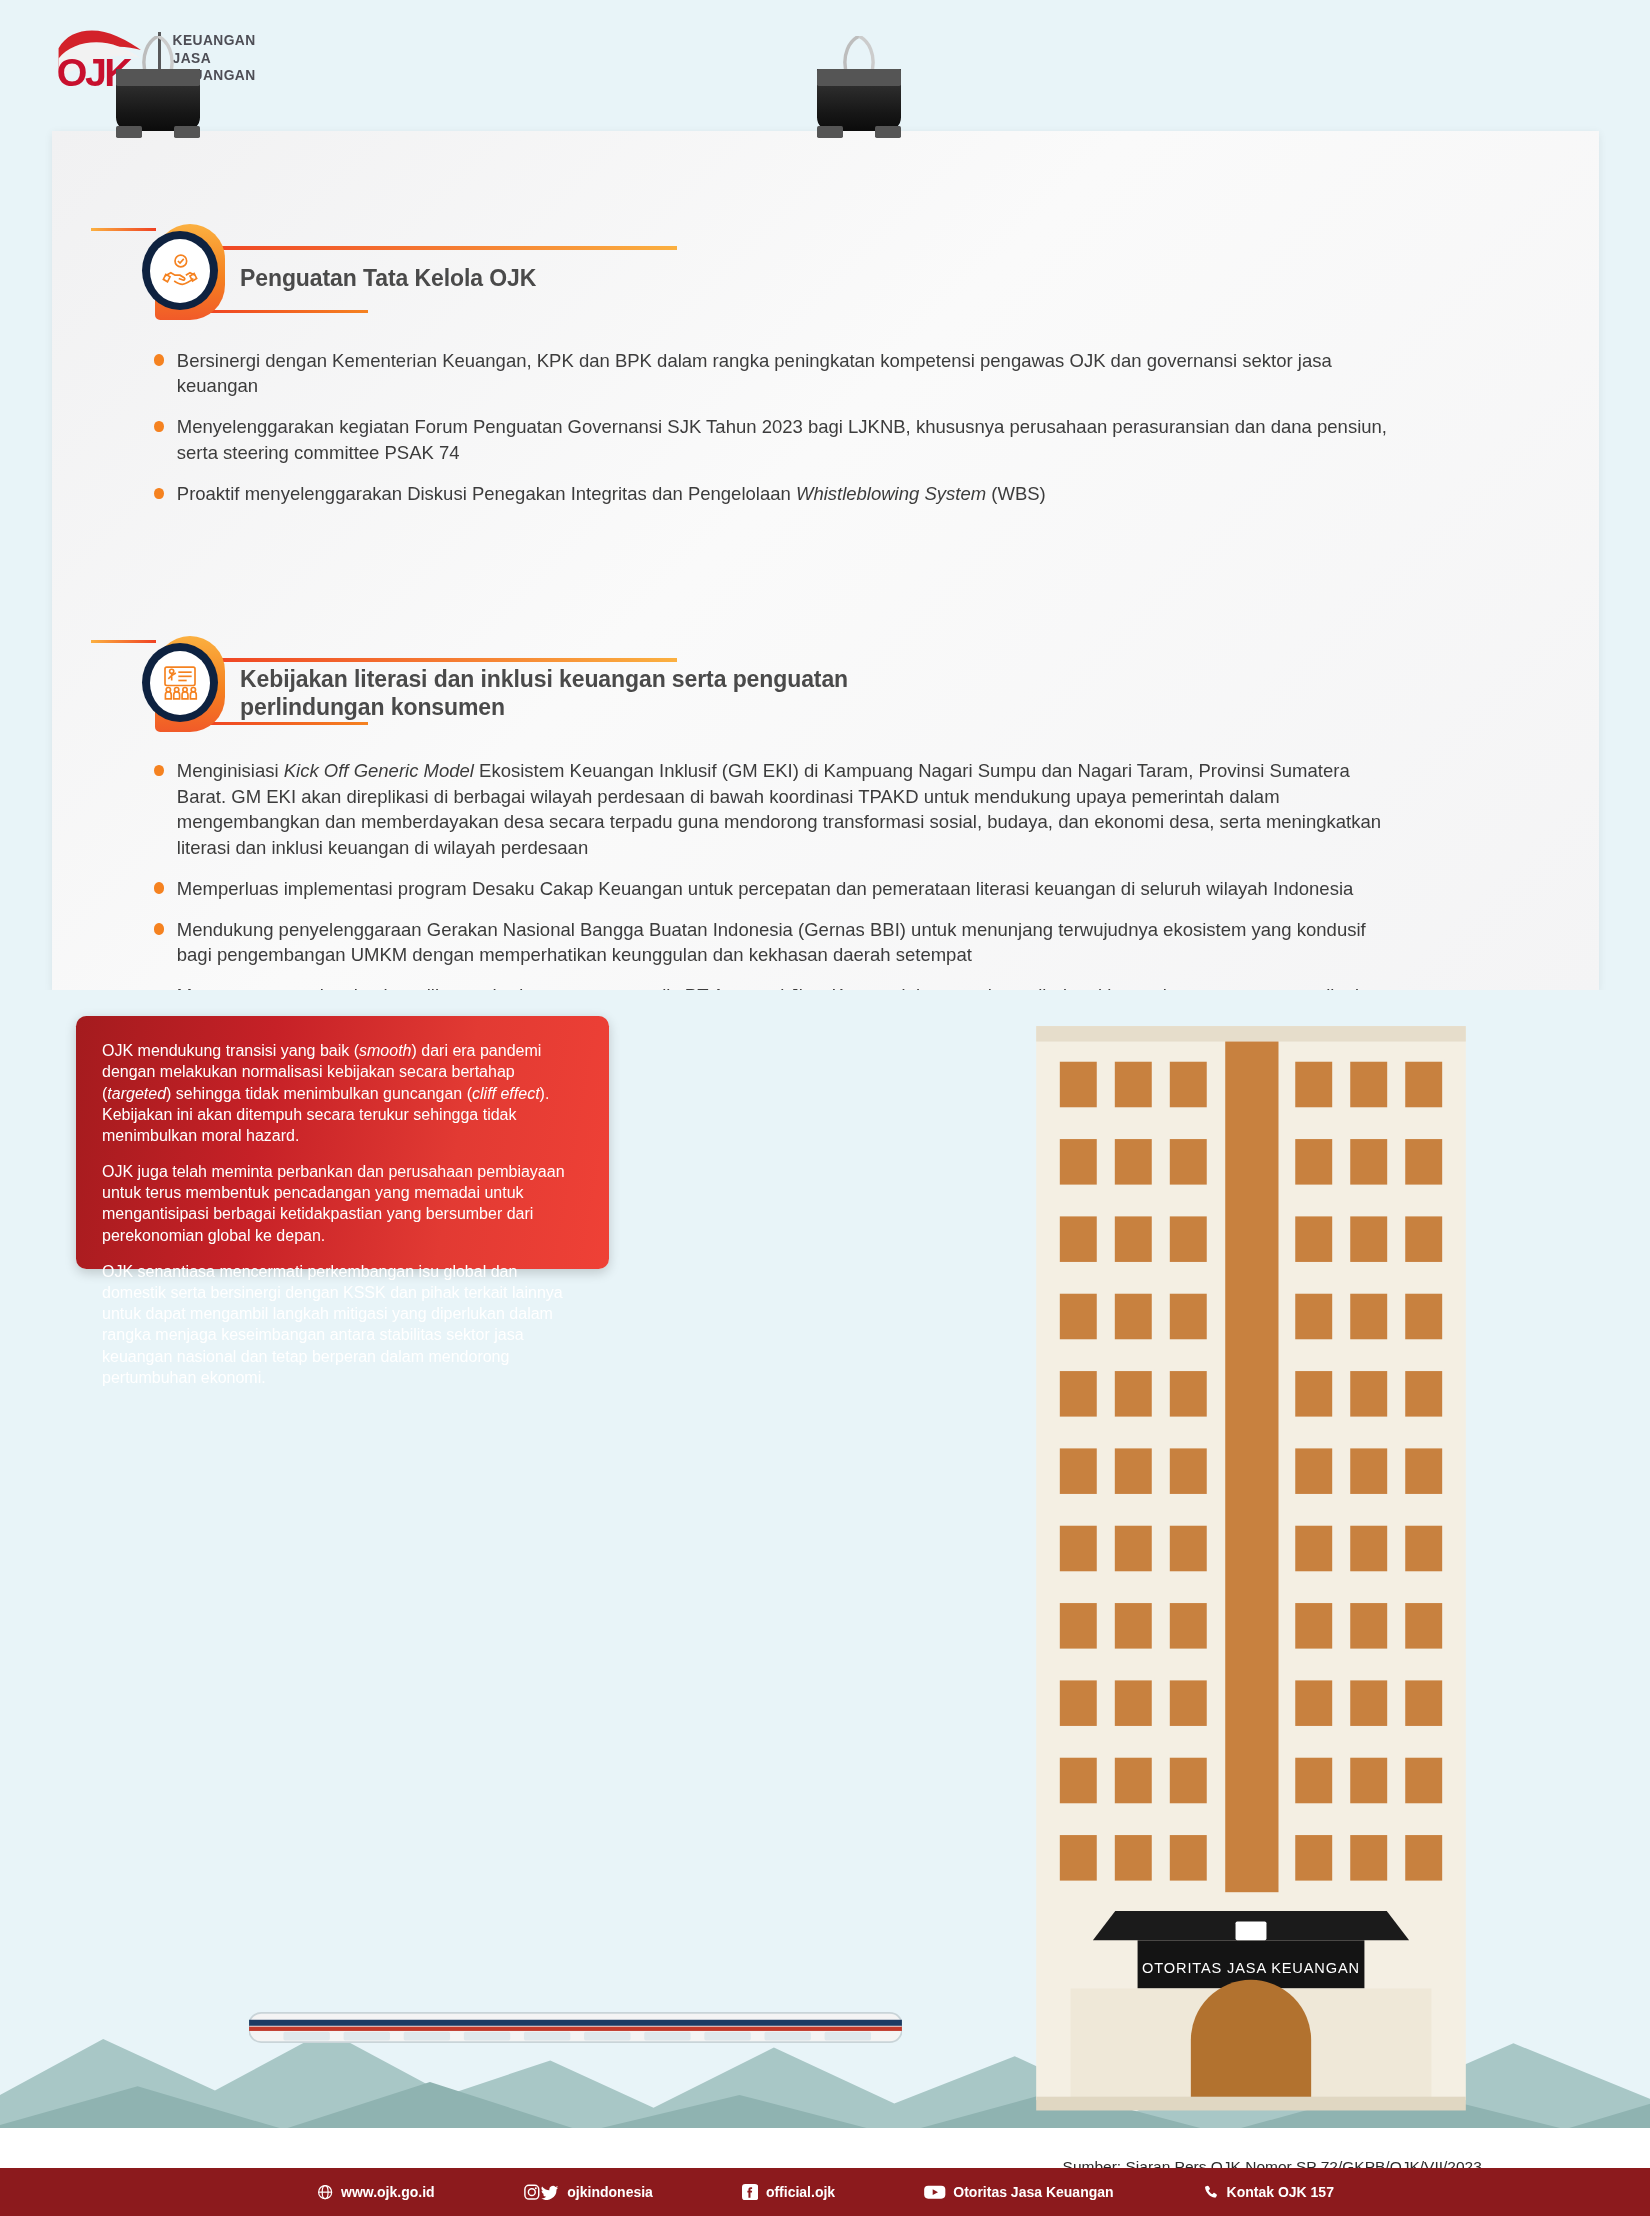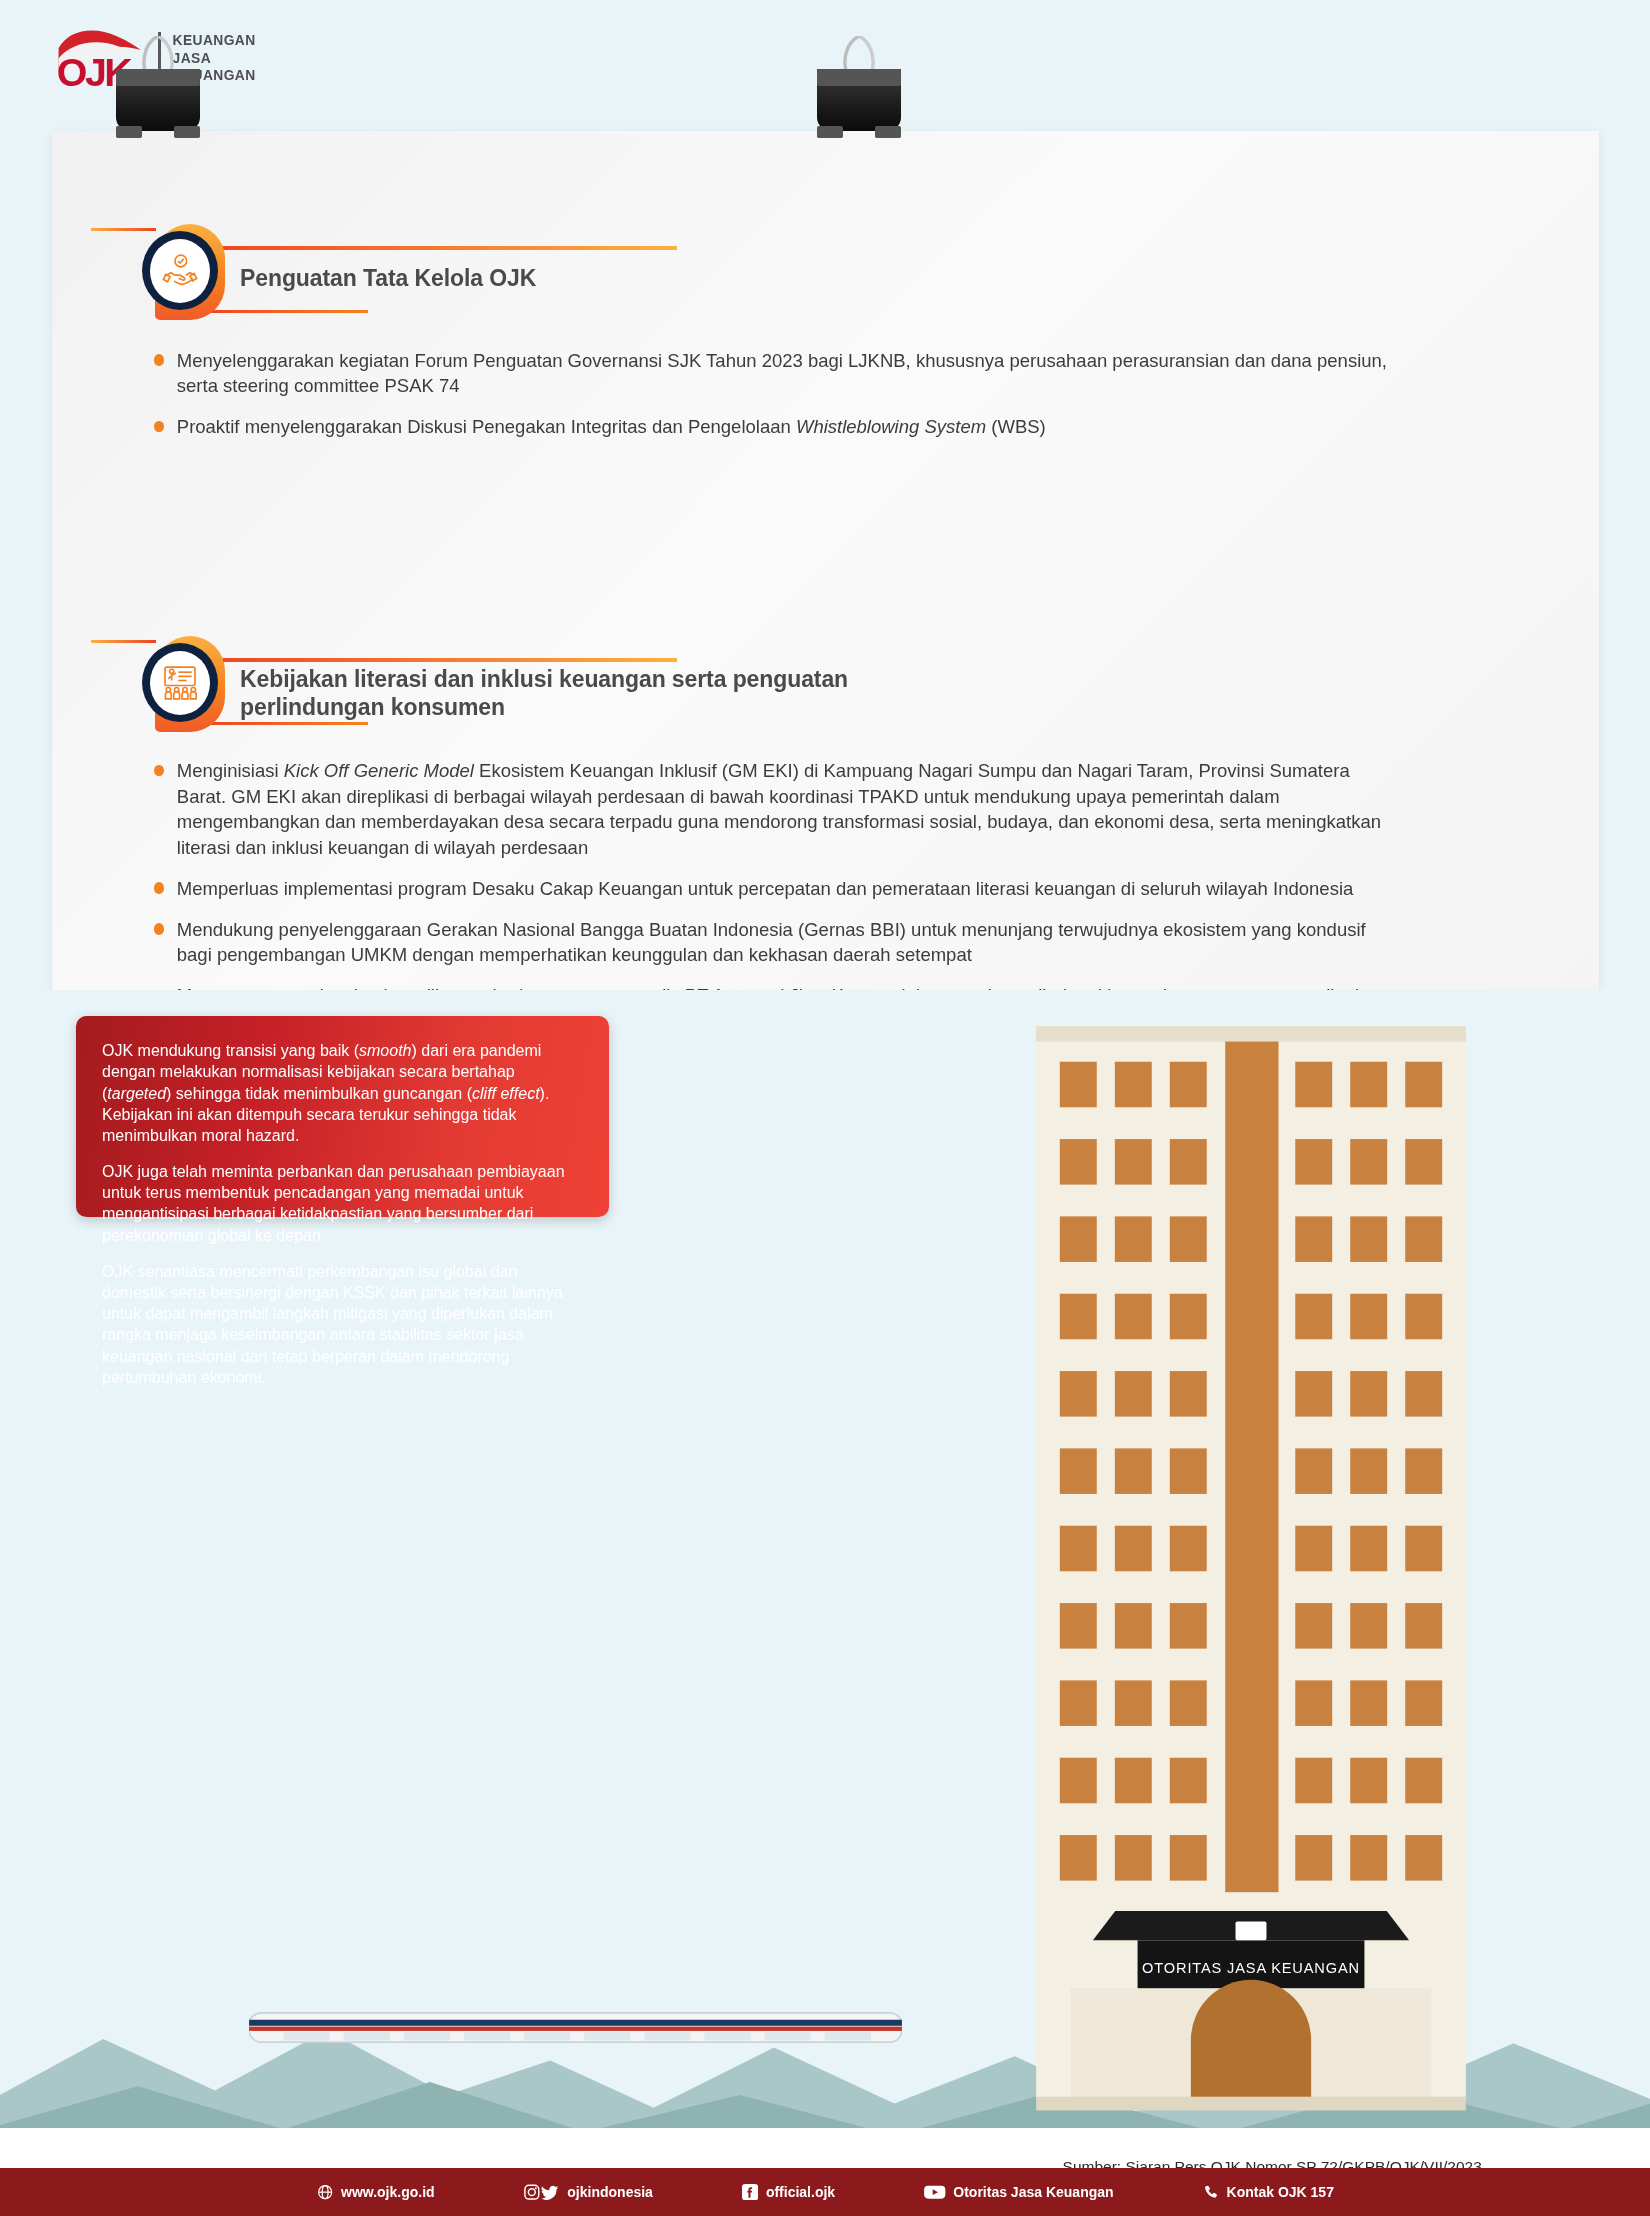--- a/index.html
+++ b/index.html
@@ -130,21 +130,21 @@
     background: #e8f4f8;
     overflow: hidden;
   }
   .mountains { position: absolute; left:0; bottom: 48px; width: 1651px; height: 258px; }
   .ground {
     position: absolute; left: 0; bottom: 48px; width: 1651px; height: 40px;
     background: #ffffff;
   }
 
   .redbox {
-    position: absolute; left: 76px; top: 26px; width: 533px; height: 201px;
+    position: absolute; left: 76px; top: 26px; width: 533px; height: 253px;
     background: linear-gradient(100deg,#a41b1e 0%, #c62127 35%, #e23a33 70%, #ef4136 100%);
     border-radius: 10.3px;
     padding: 24px 26px 20.6px 26px;
     box-shadow: 0 3.4px 12px rgba(0,0,0,.18);
   }
   .redbox p {
     color: #fff; font-size: 16px; line-height: 1.33; margin-bottom: 14.6px;
   }
   .redbox p:last-child { margin-bottom: 0; }
   .redbox i { font-style: italic; }
@@ -227,20 +227,21 @@
           <path d="M42 29 l-6 -3 l-5 3"></path>
           <path d="M17 36 c3 2 7 4 10 4 c3 0 10 -4 13 -7"></path>
           <path d="M7 28 l-3 6 l5 3 l3 -6 z"></path>
           <path d="M41 27 l3 6 l-5 3 l-3 -6 z"></path>
         </svg>
       </div>
     </div>
     <div class="sec-title" style="top:40px;">Penguatan Tata Kelola OJK</div>
   </div>
   <ul class="bullets" style="margin-top:20.6px; margin-left:13.8px; width:1238px;">
+    <li>Bersinergi dengan Kementerian Keuangan, KPK dan BPK dalam rangka peningkatan kompetensi pengawas OJK dan governansi sektor jasa keuangan</li>
     <li>Menyelenggarakan kegiatan Forum Penguatan Governansi SJK Tahun 2023 bagi LJKNB, khususnya perusahaan perasuransian dan dana pensiun, serta steering committee PSAK 74</li>
     <li>Proaktif menyelenggarakan Diskusi Penegakan Integritas dan Pengelolaan <i>Whistleblowing System</i> (WBS)</li>
   </ul>
 </div>
 
 <div class="section" style="left:139px; top:636px; width:1307px;">
   <div class="sec-head">
     <div class="rule-top-short"></div>
     <div class="rule-top-long" style="top:22.4px; width:481px;"></div>
     <div class="rule-bottom" style="top:86px; width:172px;"></div>

